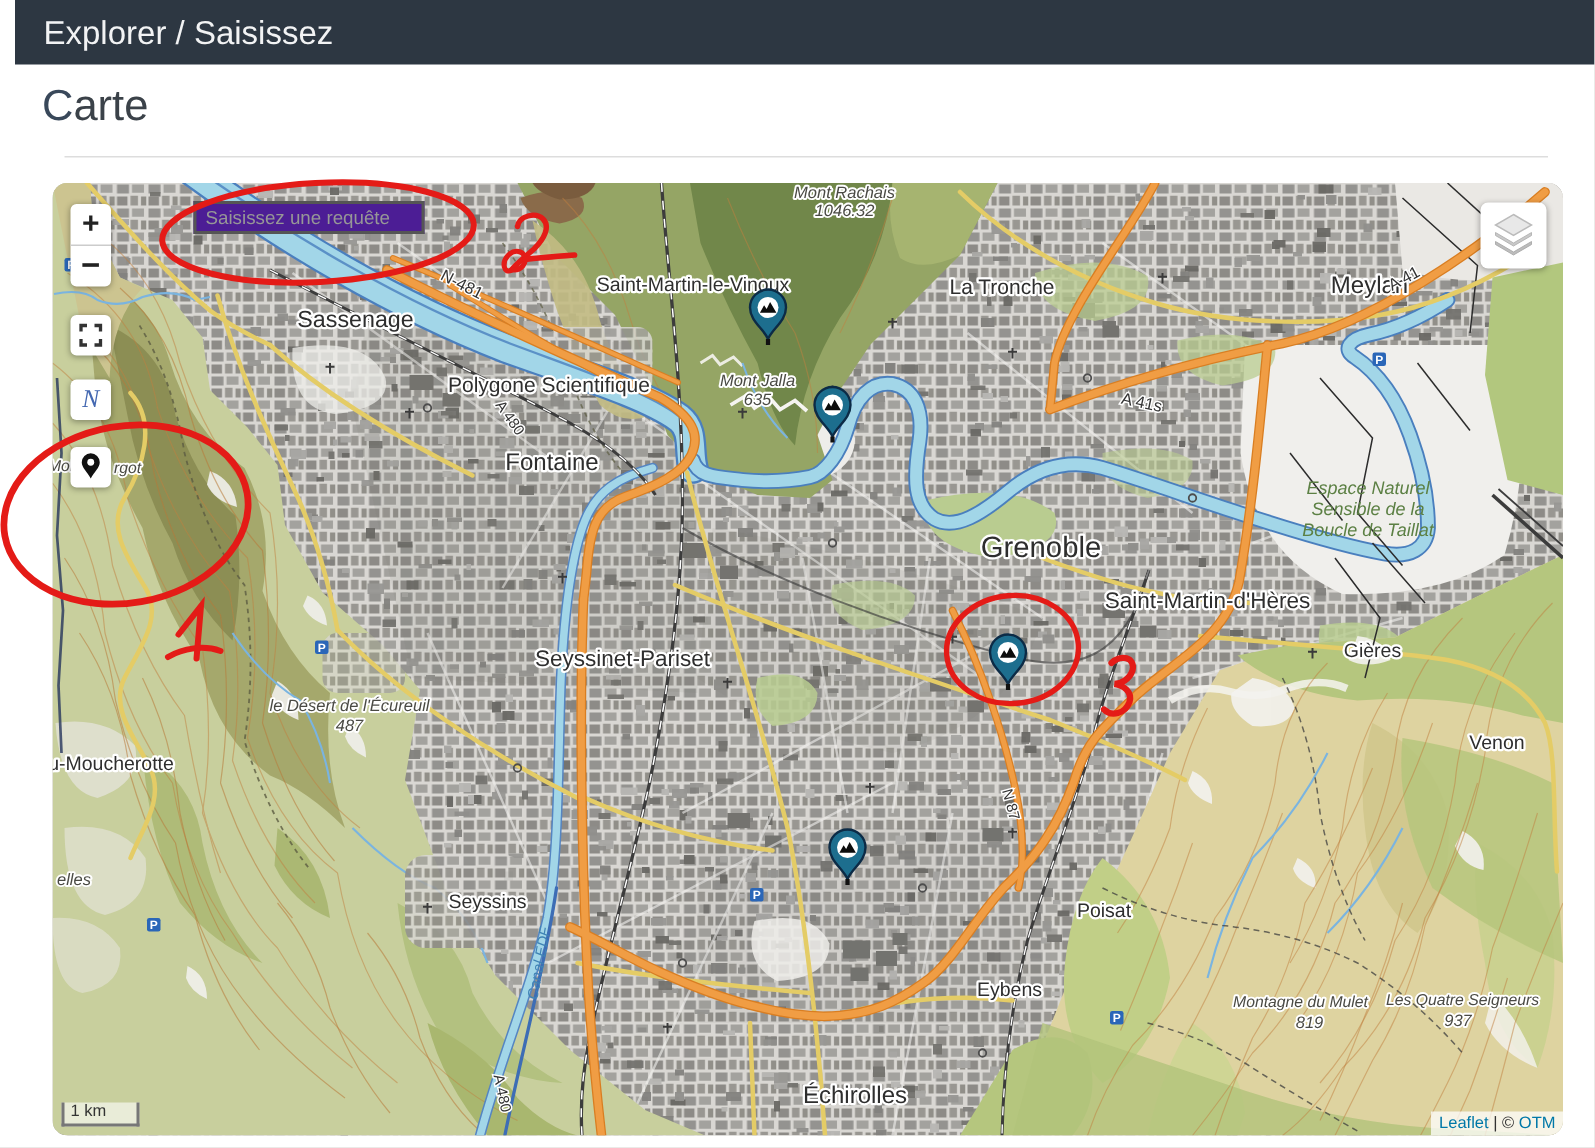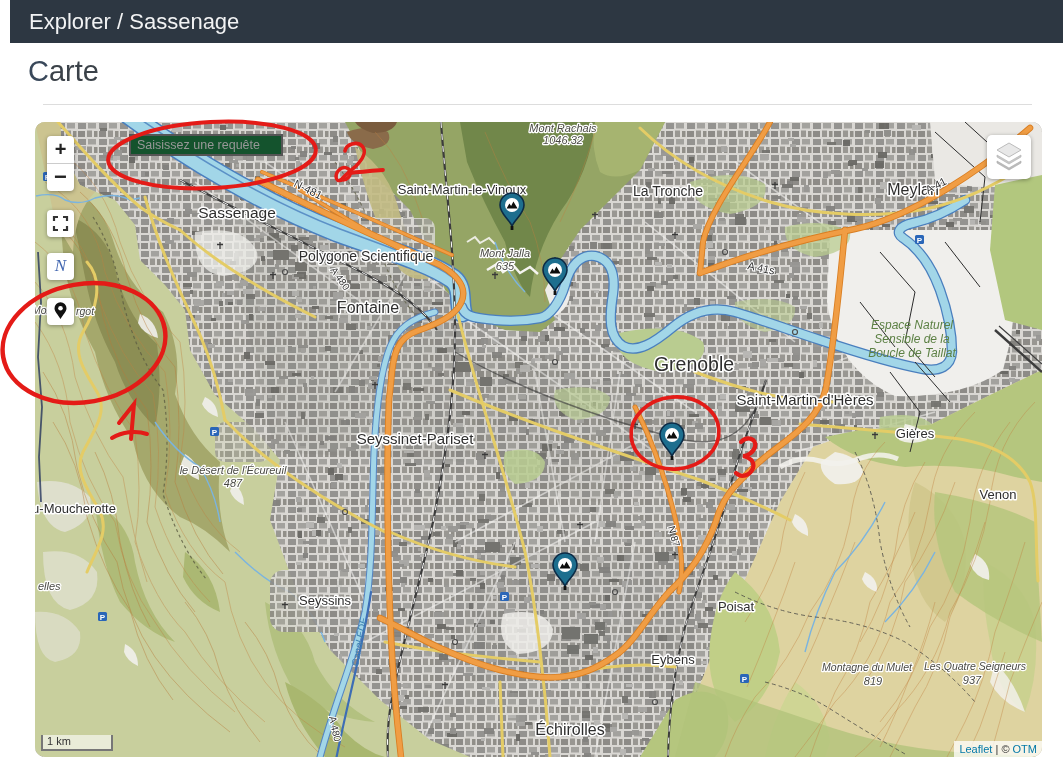--- a/index.html
+++ b/index.html
@@ -8,28 +8,28 @@
 .rule{position:absolute;left:43px;top:104px;width:989px;height:1px;background:#ddd}
 .map{position:absolute;left:35px;top:122px;width:1007px;height:635px;border-radius:10px;overflow:hidden;background:#d9d7d3}
 .lbtn{position:absolute;background:#fff;border-radius:4px;box-shadow:0 1px 4px rgba(0,0,0,0.35);z-index:5}
 .zoomctl{left:12px;top:14px;width:27px;height:55px}
 .zoomctl .zi{width:27px;height:27px;text-align:center;font-size:20px;font-weight:bold;color:#222;line-height:26px}
 .zoomctl .sep{height:1px;background:#ccc}
 .fsbtn{left:12px;top:88px;width:27px;height:27px}
 .nbtn{left:12px;top:131px;width:27px;height:27px;text-align:center;font-family:"Liberation Serif",serif;font-style:italic;font-size:17px;color:#4468b1;line-height:26px}
 .pinbtn{left:12px;top:176px;width:27px;height:27px}
 .layers{left:952px;top:13px;width:44px;height:44px;border-radius:5px}
-.search{position:absolute;left:94px;top:12px;width:154px;height:22px;border:2px solid #555;background:#14532d;font-size:12.5px;color:#979797;padding-left:6px;line-height:18px;z-index:5}
-.scale{position:absolute;left:6px;top:613px;width:72px;height:16px;background:rgba(255,255,255,0.6);border:2px solid #777;border-top:none;font-size:11px;color:#333;padding-left:4px;line-height:13px;z-index:5}
+.search{position:absolute;left:94px;top:12px;width:154px;height:22px;border:2px solid #555;background:#4c1d95;font-size:12.5px;color:#979797;padding-left:6px;line-height:18px;z-index:5}
+.scale{position:absolute;left:6px;top:613px;width:52px;height:16px;background:rgba(255,255,255,0.6);border:2px solid #777;border-top:none;font-size:11px;color:#333;padding-left:4px;line-height:13px;z-index:5}
 .attr{position:absolute;right:0;bottom:0;height:16px;background:rgba(255,255,255,0.75);font-size:11px;line-height:16px;padding:0 5px;color:#333;z-index:5}
 .attr a{color:#0078A8;text-decoration:none}
 .anno{position:absolute;left:0;top:0;z-index:20;pointer-events:none}
 </style></head>
 <body>
-<div class="hdr">Explorer / Sassenage</div>
+<div class="hdr">Explorer / Saisissez</div>
 <div class="title"><span class="c">C</span>arte</div>
 <div class="rule"></div>
 <div class="map">
 
 <svg width="1007" height="635" viewBox="0 0 1007 635" style="position:absolute;left:0;top:0">
 <defs>
 <pattern id="city" width="21" height="16" patternUnits="userSpaceOnUse">
   <rect width="21" height="16" fill="#d9d7d3"></rect>
   <rect x="1" y="1" width="8" height="6" fill="#949390"></rect>
   <rect x="11" y="1" width="8" height="5.5" fill="#a3a29e"></rect>

